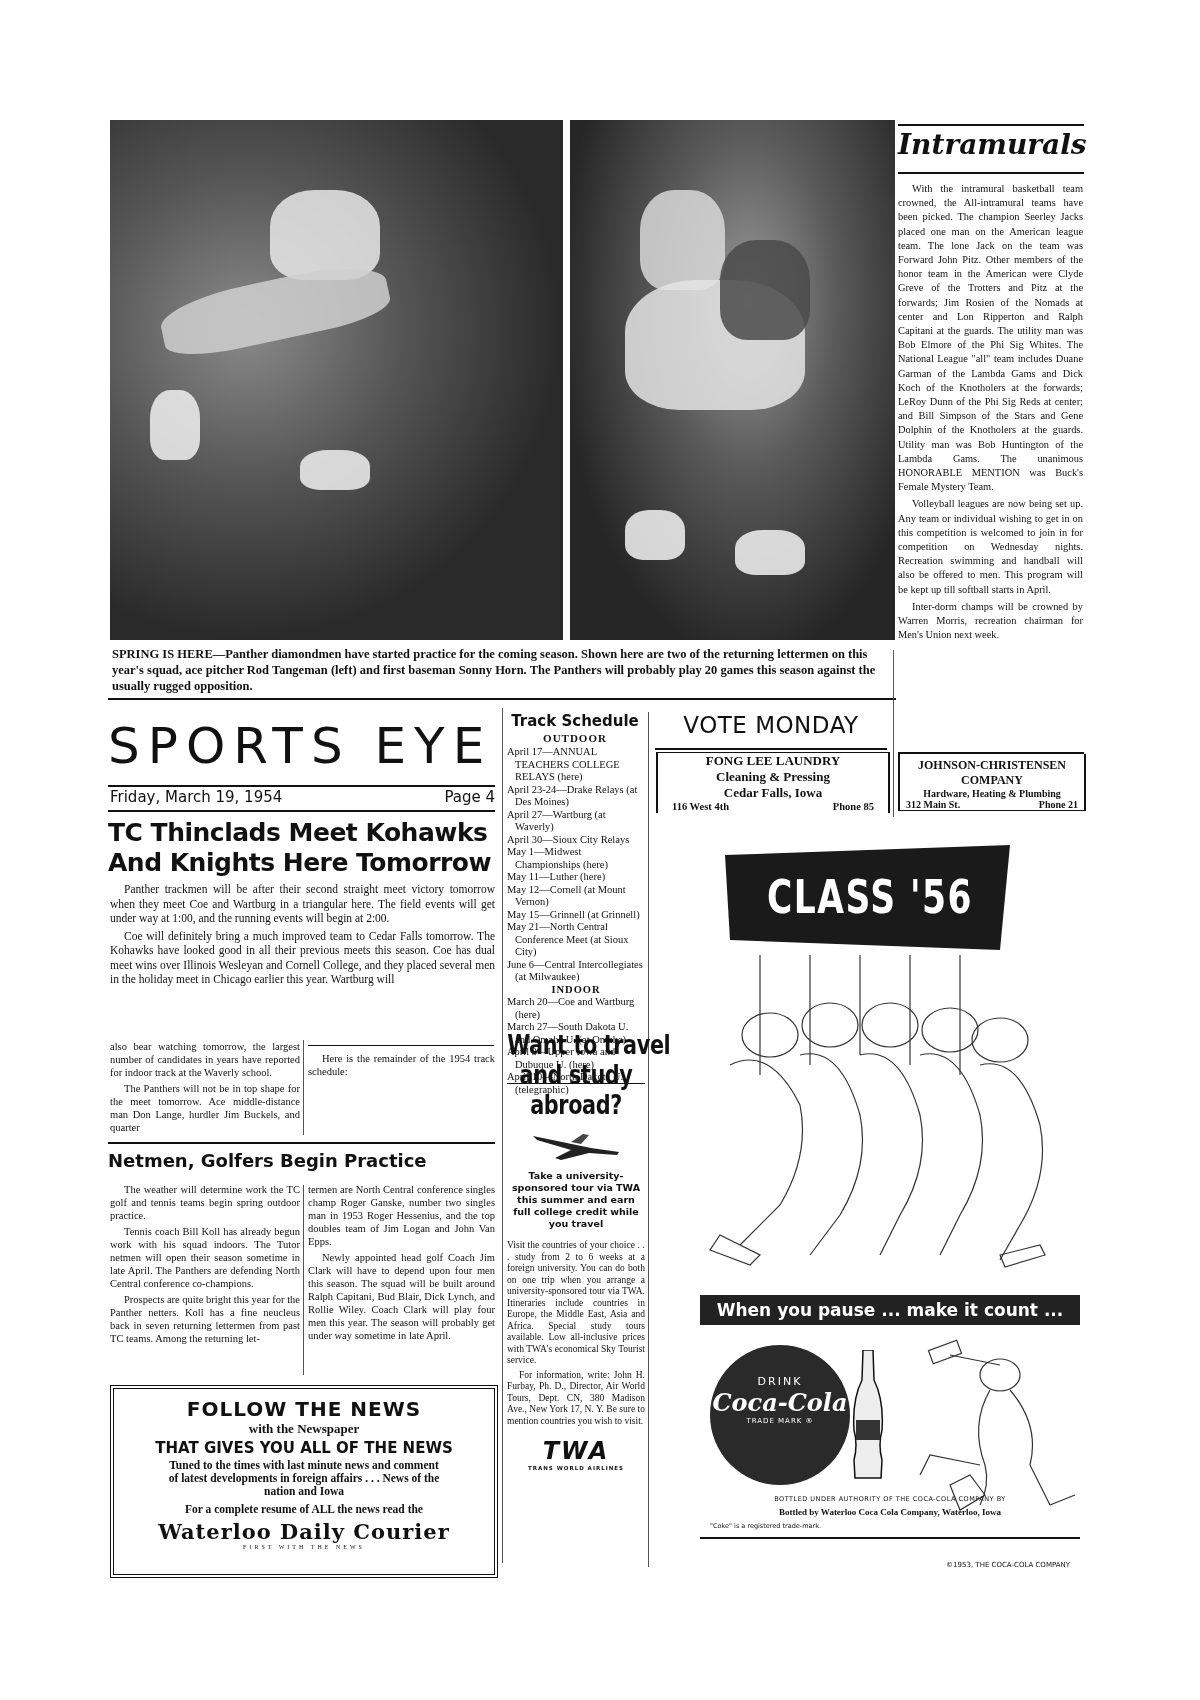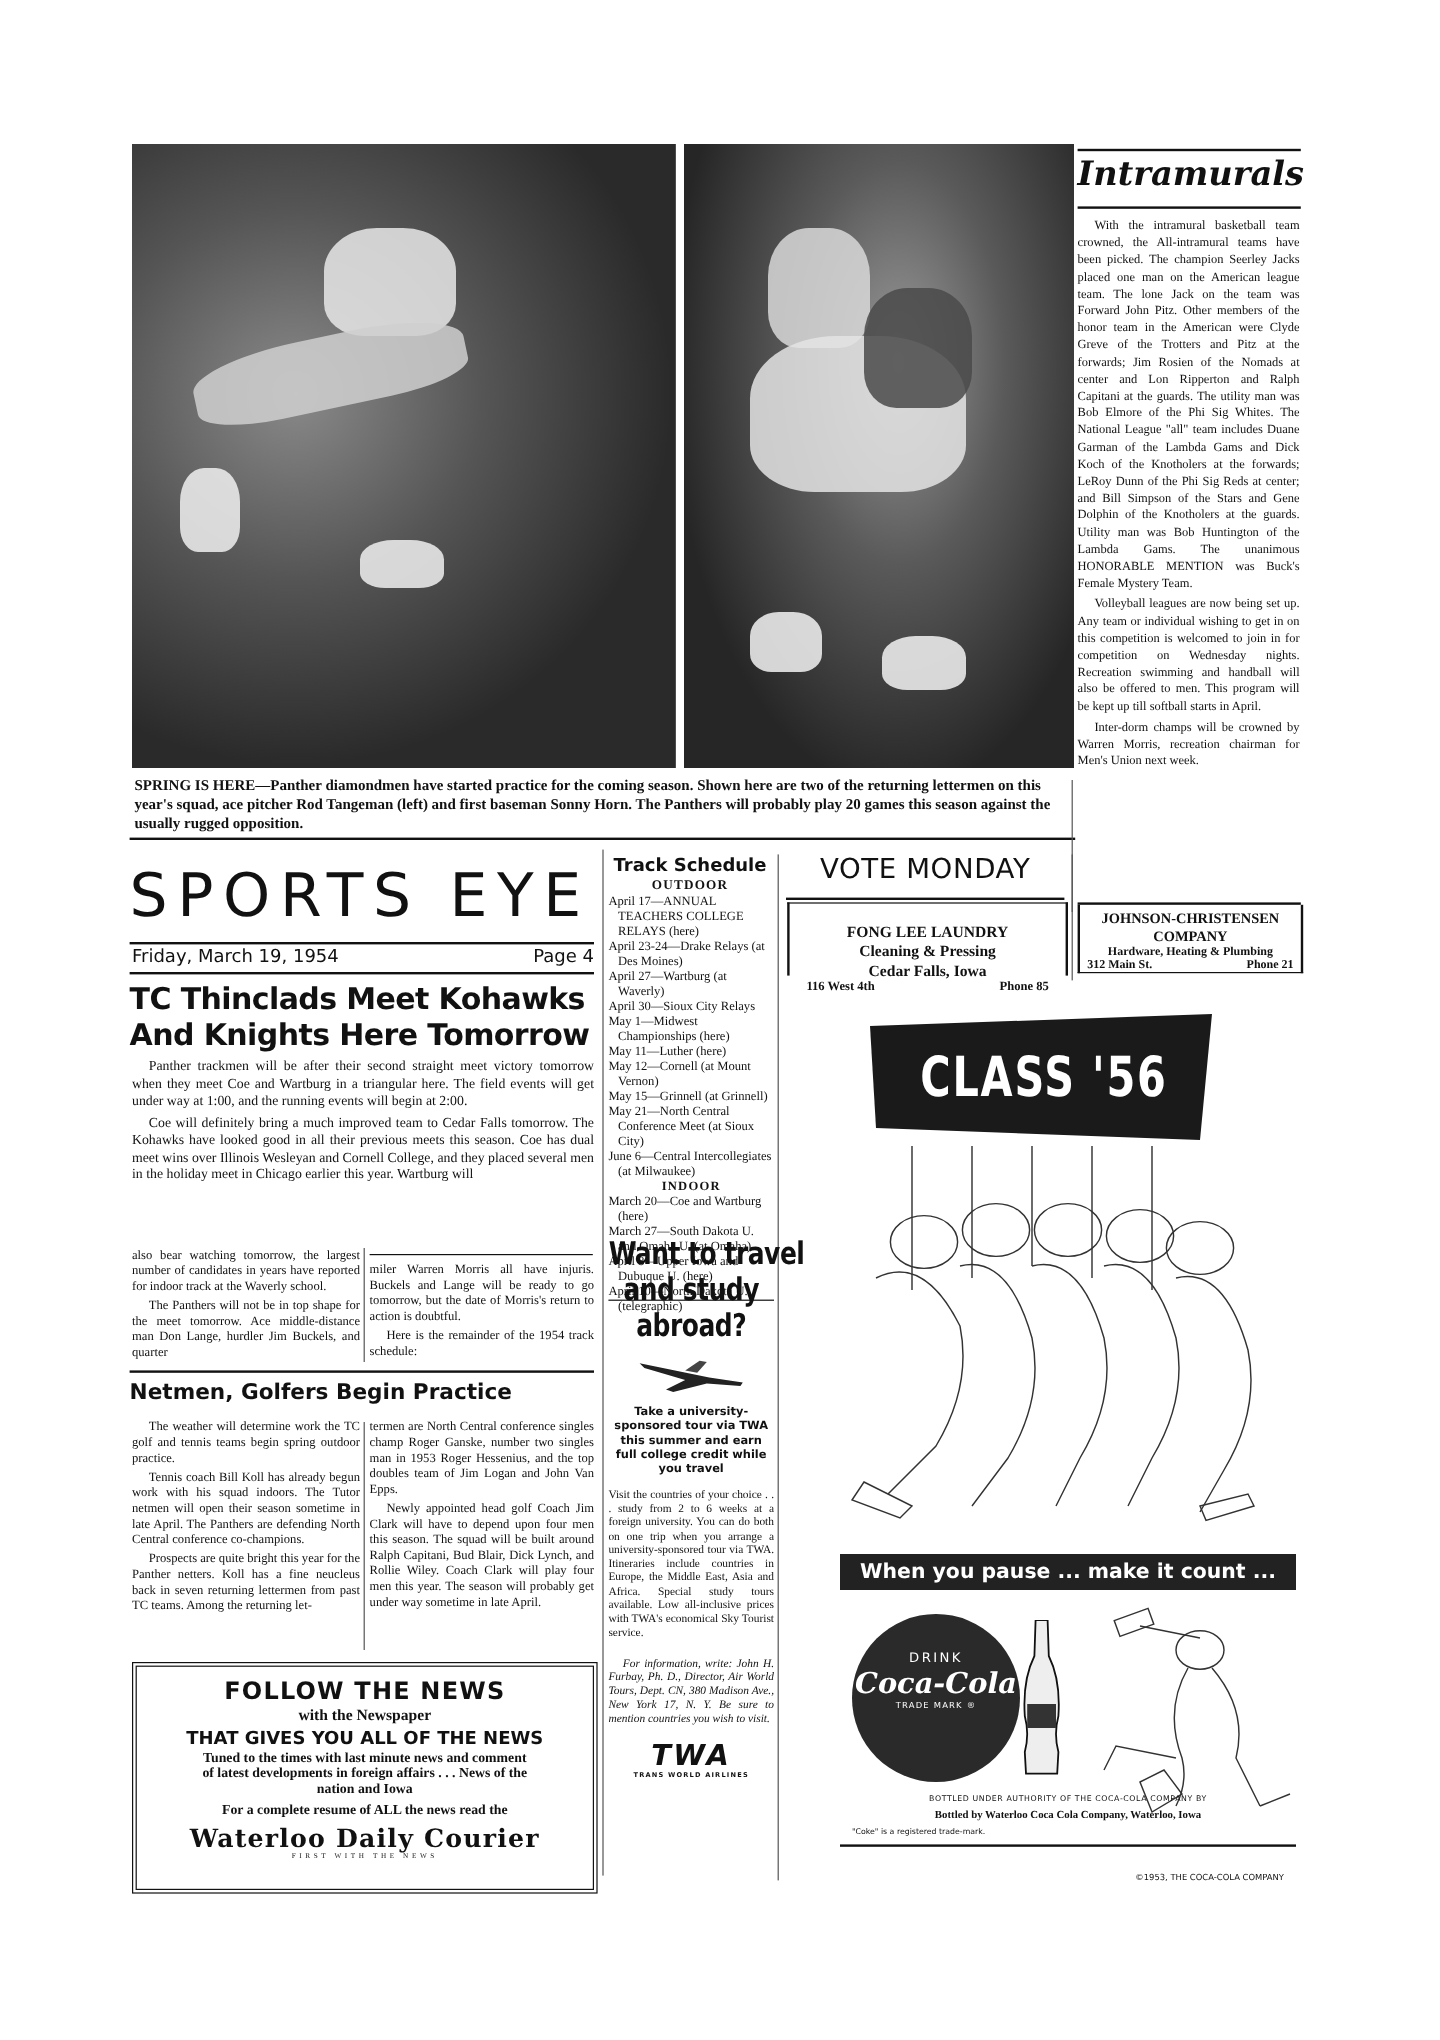--- a/index.html
+++ b/index.html
@@ -72,21 +72,20 @@
   <p>Panther trackmen will be after their second straight meet victory tomorrow when they meet Coe and Wartburg in a triangular here. The field events will get under way at 1:00, and the running events will begin at 2:00.</p>
   <p>Coe will definitely bring a much improved team to Cedar Falls tomorrow. The Kohawks have looked good in all their previous meets this season. Coe has dual meet wins over Illinois Wesleyan and Cornell College, and they placed several men in the holiday meet in Chicago earlier this year. Wartburg will</p>
 </div>
 <div class="abs body-text" style="left:110px;top:1040px;width:190px;">
   <p style="text-indent:0;">also bear watching tomorrow, the largest number of candidates in years have reported for indoor track at the Waverly school.</p>
   <p>The Panthers will not be in top shape for the meet tomorrow. Ace middle-distance man Don Lange, hurdler Jim Buckels, and quarter</p>
 </div>
 <div class="vline" style="left:303px;top:1040px;height:95px;"></div>
 <div class="rule" style="left:308px;top:1045px;width:186px;height:1px;"></div>
 <div class="abs body-text" style="left:308px;top:1052px;width:187px;">
-  <p style="text-indent:0;">miler Warren Morris all have injuris. Buckels and Lange will be ready to go tomorrow, but the date of Morris's return to action is doubtful.</p>
   <p>Here is the remainder of the 1954 track schedule:</p>
 </div>
 <div class="rule" style="left:108px;top:1142px;width:387px;height:2px;"></div>
 
 <div class="abs subhead" style="left:108px;top:1150px;width:390px;">Netmen, Golfers Begin Practice</div>
 <div class="abs body-text" style="left:110px;top:1183px;width:190px;">
   <p>The weather will determine work the TC golf and tennis teams begin spring outdoor practice.</p>
   <p>Tennis coach Bill Koll has already begun work with his squad indoors. The Tutor netmen will open their season sometime in late April. The Panthers are defending North Central conference co-champions.</p>
   <p>Prospects are quite bright this year for the Panther netters. Koll has a fine neucleus back in seven returning lettermen from past TC teams. Among the returning let-</p>
 </div>
@@ -132,29 +131,29 @@
 <div class="abs center" style="left:505px;top:1030px;width:142px;">
   <div class="twa-head" style="white-space:nowrap;margin-left:-15px;width:172px;">Want to travel</div>
   <div class="twa-head">and study</div>
   <div class="twa-head">abroad?</div>
   <svg width="90" height="36" viewBox="0 0 90 36" style="margin-top:6px;">
     <path d="M2 10 L60 22 L88 26 L86 29 L58 27 L30 34 L24 32 L40 24 L6 14 Z" fill="#222"></path>
     <path d="M40 16 L52 8 L58 9 L50 18 Z" fill="#444"></path>
   </svg>
   <div style="font-family:'DejaVu Sans',sans-serif;font-weight:bold;font-size:9.5px;line-height:12px;margin-top:4px;padding:0 4px;">Take a university-sponsored tour via TWA this summer and earn full college credit while you travel</div>
   <div class="body-text" style="font-size:9.5px;line-height:11.5px;margin-top:10px;padding:0 2px;">Visit the countries of your choice . . . study from 2 to 6 weeks at a foreign university. You can do both on one trip when you arrange a university-sponsored tour via TWA. Itineraries include countries in Europe, the Middle East, Asia and Africa. Special study tours available. Low all-inclusive prices with TWA's economical Sky Tourist service.</div>
-  <div class="body-text" style="font-size:9.5px;line-height:11.5px;margin-top:14px;text-indent:12px;padding:0 2px;font-style:italic;">For information, write: John H. Furbay, Ph. D., Director, Air World Tours, Dept. CN, 380 Madison Ave., New York 17, N. Y. Be sure to mention countries you wish to visit.</div>
+  <div class="body-text" style="font-size:9.5px;line-height:11.5px;margin-top:3px;text-indent:12px;padding:0 2px;">For information, write: John H. Furbay, Ph. D., Director, Air World Tours, Dept. CN, 380 Madison Ave., New York 17, N. Y. Be sure to mention countries you wish to visit.</div>
   <div style="font-family:'DejaVu Sans',sans-serif;font-weight:bold;font-style:italic;font-size:24px;margin-top:10px;letter-spacing:2px;">TWA</div>
   <div style="font-family:'DejaVu Sans',sans-serif;font-size:5.5px;font-weight:bold;letter-spacing:1px;">TRANS WORLD AIRLINES</div>
 </div>
 
 <div class="abs" style="left:655px;top:712px;width:232px;text-align:center;font-family:'DejaVu Sans',sans-serif;font-weight:normal;font-size:23px;letter-spacing:0.5px;">VOTE MONDAY</div>
 <div class="rule" style="left:655px;top:748px;width:232px;height:2px;"></div>
 <div class="ad-box" style="left:656px;top:752px;width:230px;height:60px;border-width:1px 2px 0 2px;">
-  <div class="center" style="font-weight:bold;font-size:13px;margin-top:16px;">FONG LEE LAUNDRY</div>
+  <div class="center" style="font-weight:bold;font-size:13px;margin-top:0;">FONG LEE LAUNDRY</div>
   <div class="center" style="font-weight:bold;font-size:13px;">Cleaning &amp; Pressing</div>
   <div class="center" style="font-weight:bold;font-size:13px;">Cedar Falls, Iowa</div>
   <div style="display:flex;justify-content:space-between;padding:0 14px;font-weight:bold;font-size:10.5px;">
     <span>116 West 4th</span>
     <span>Phone 85</span>
   </div>
 </div>
 
 <div class="vline" style="left:893px;top:712px;height:105px;"></div>
 <div class="rule" style="left:898px;top:752px;width:186px;height:2px;"></div>

